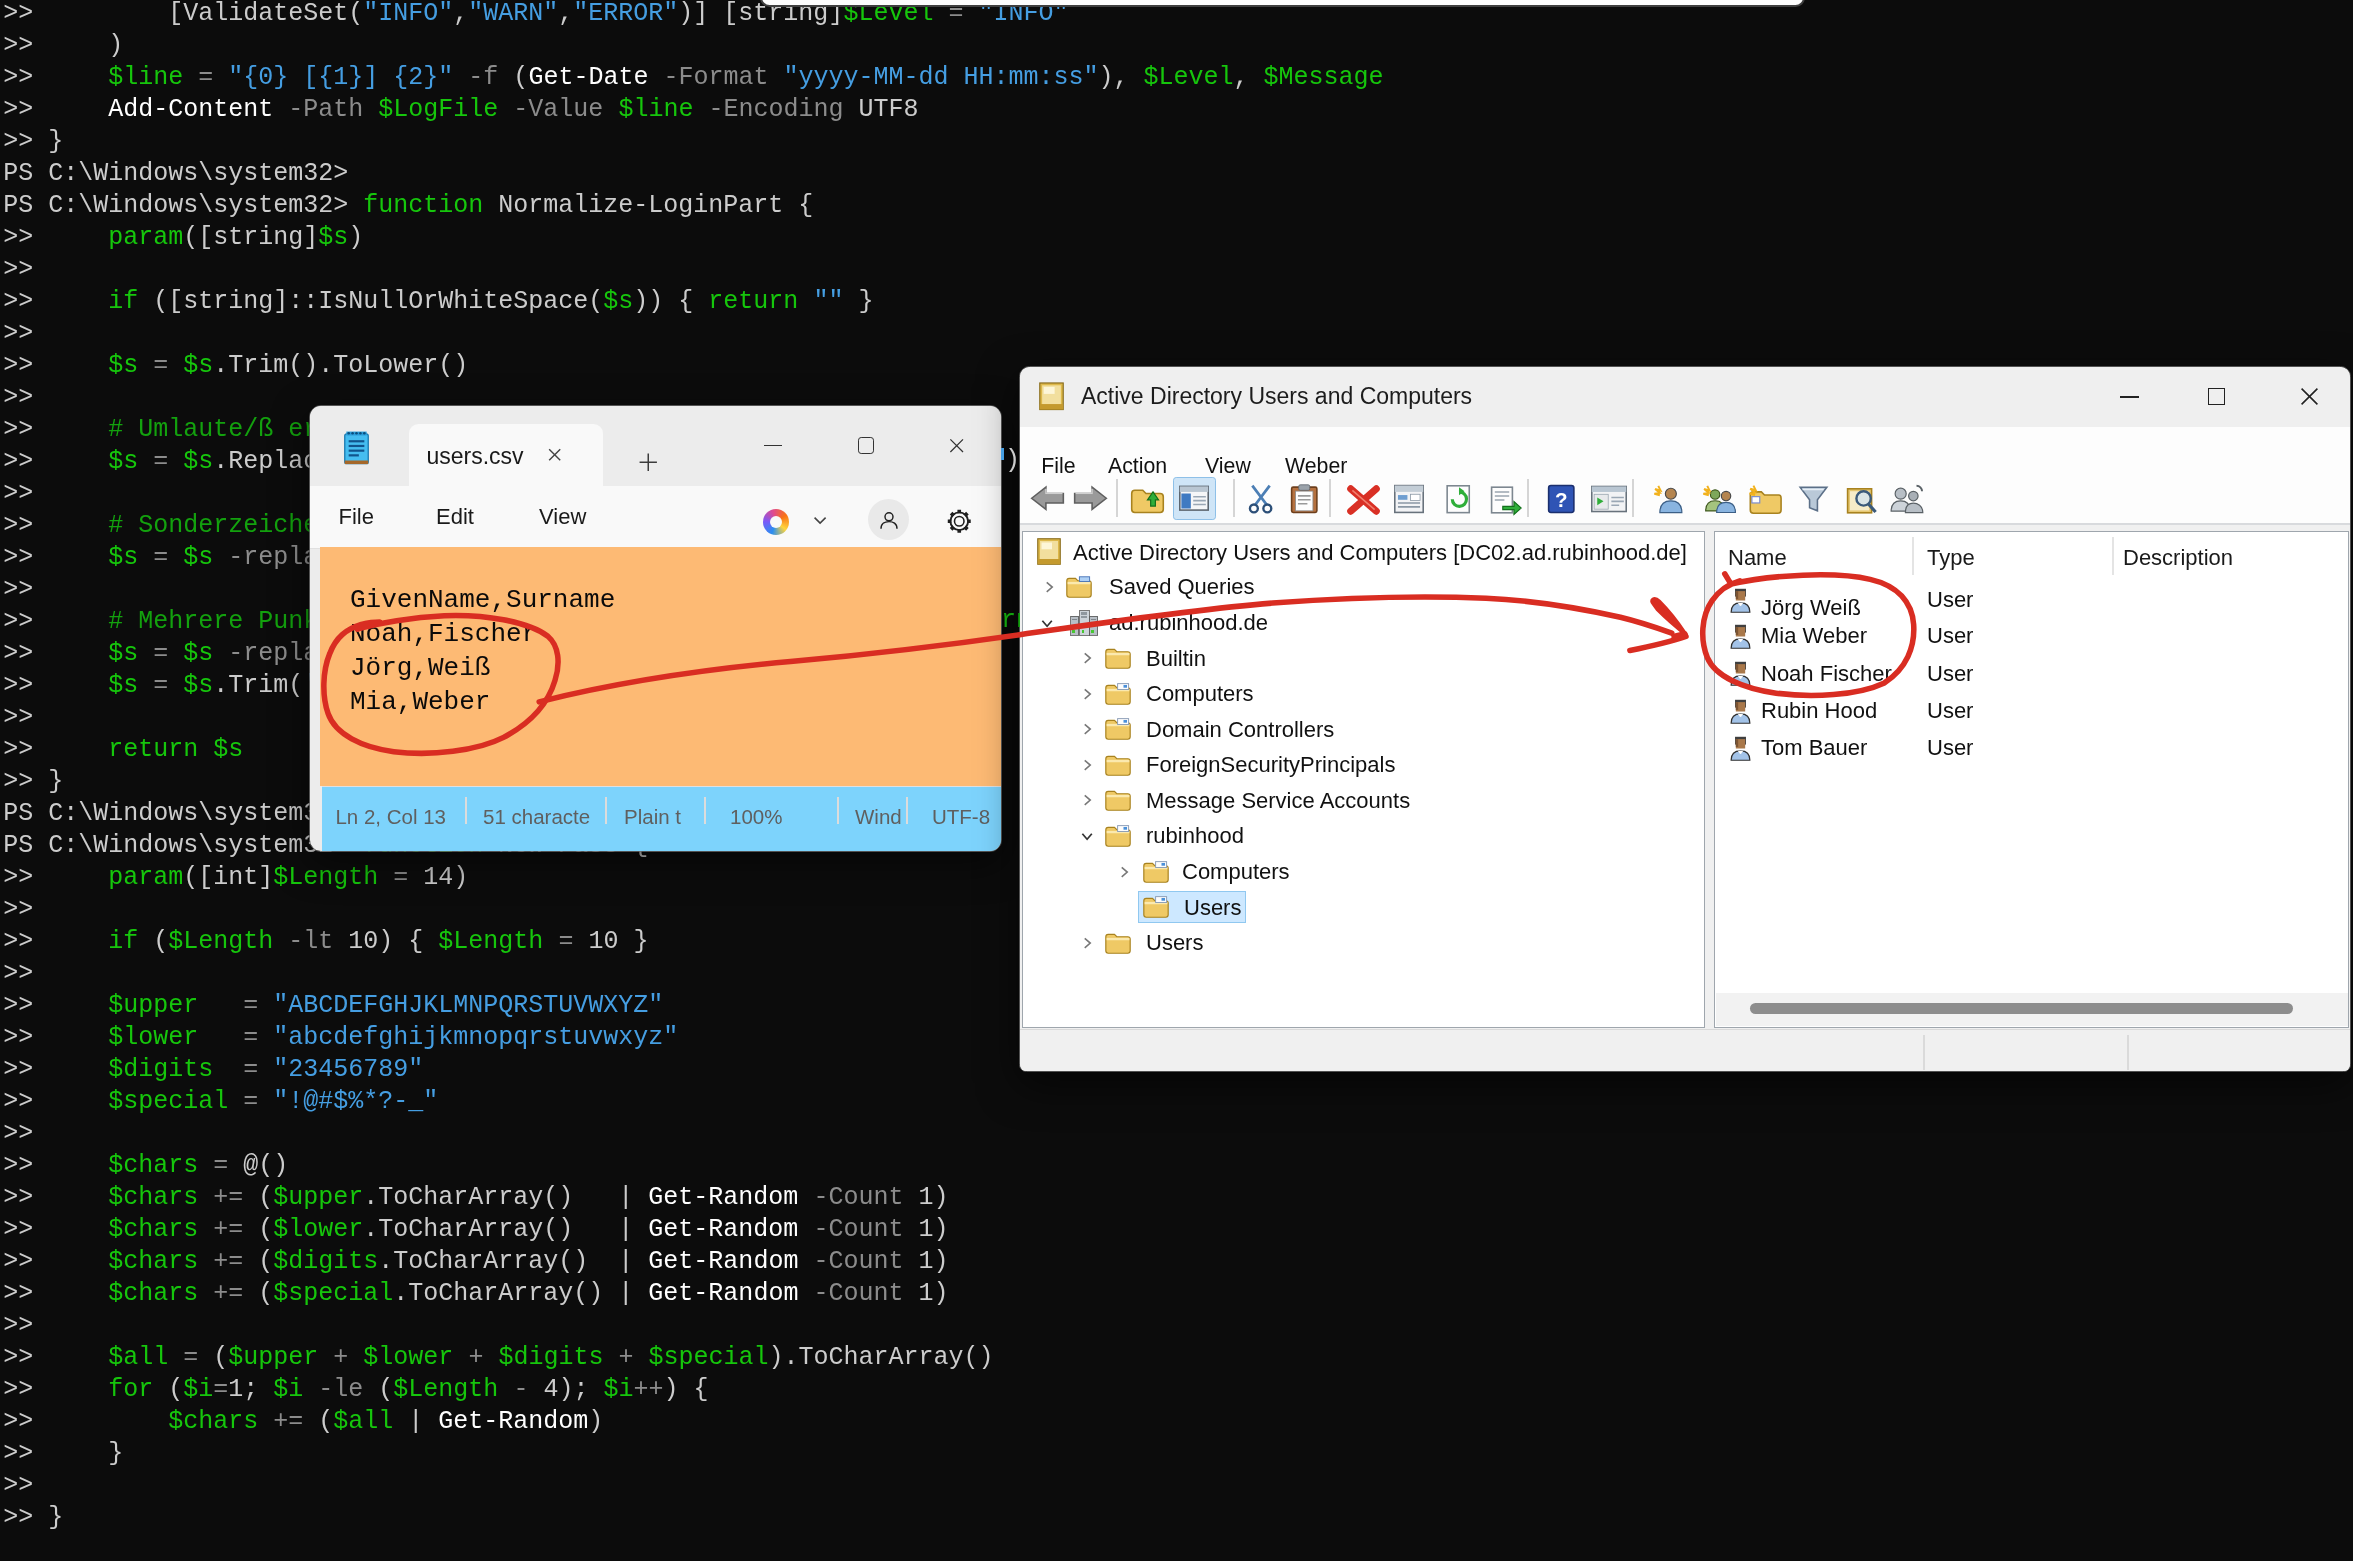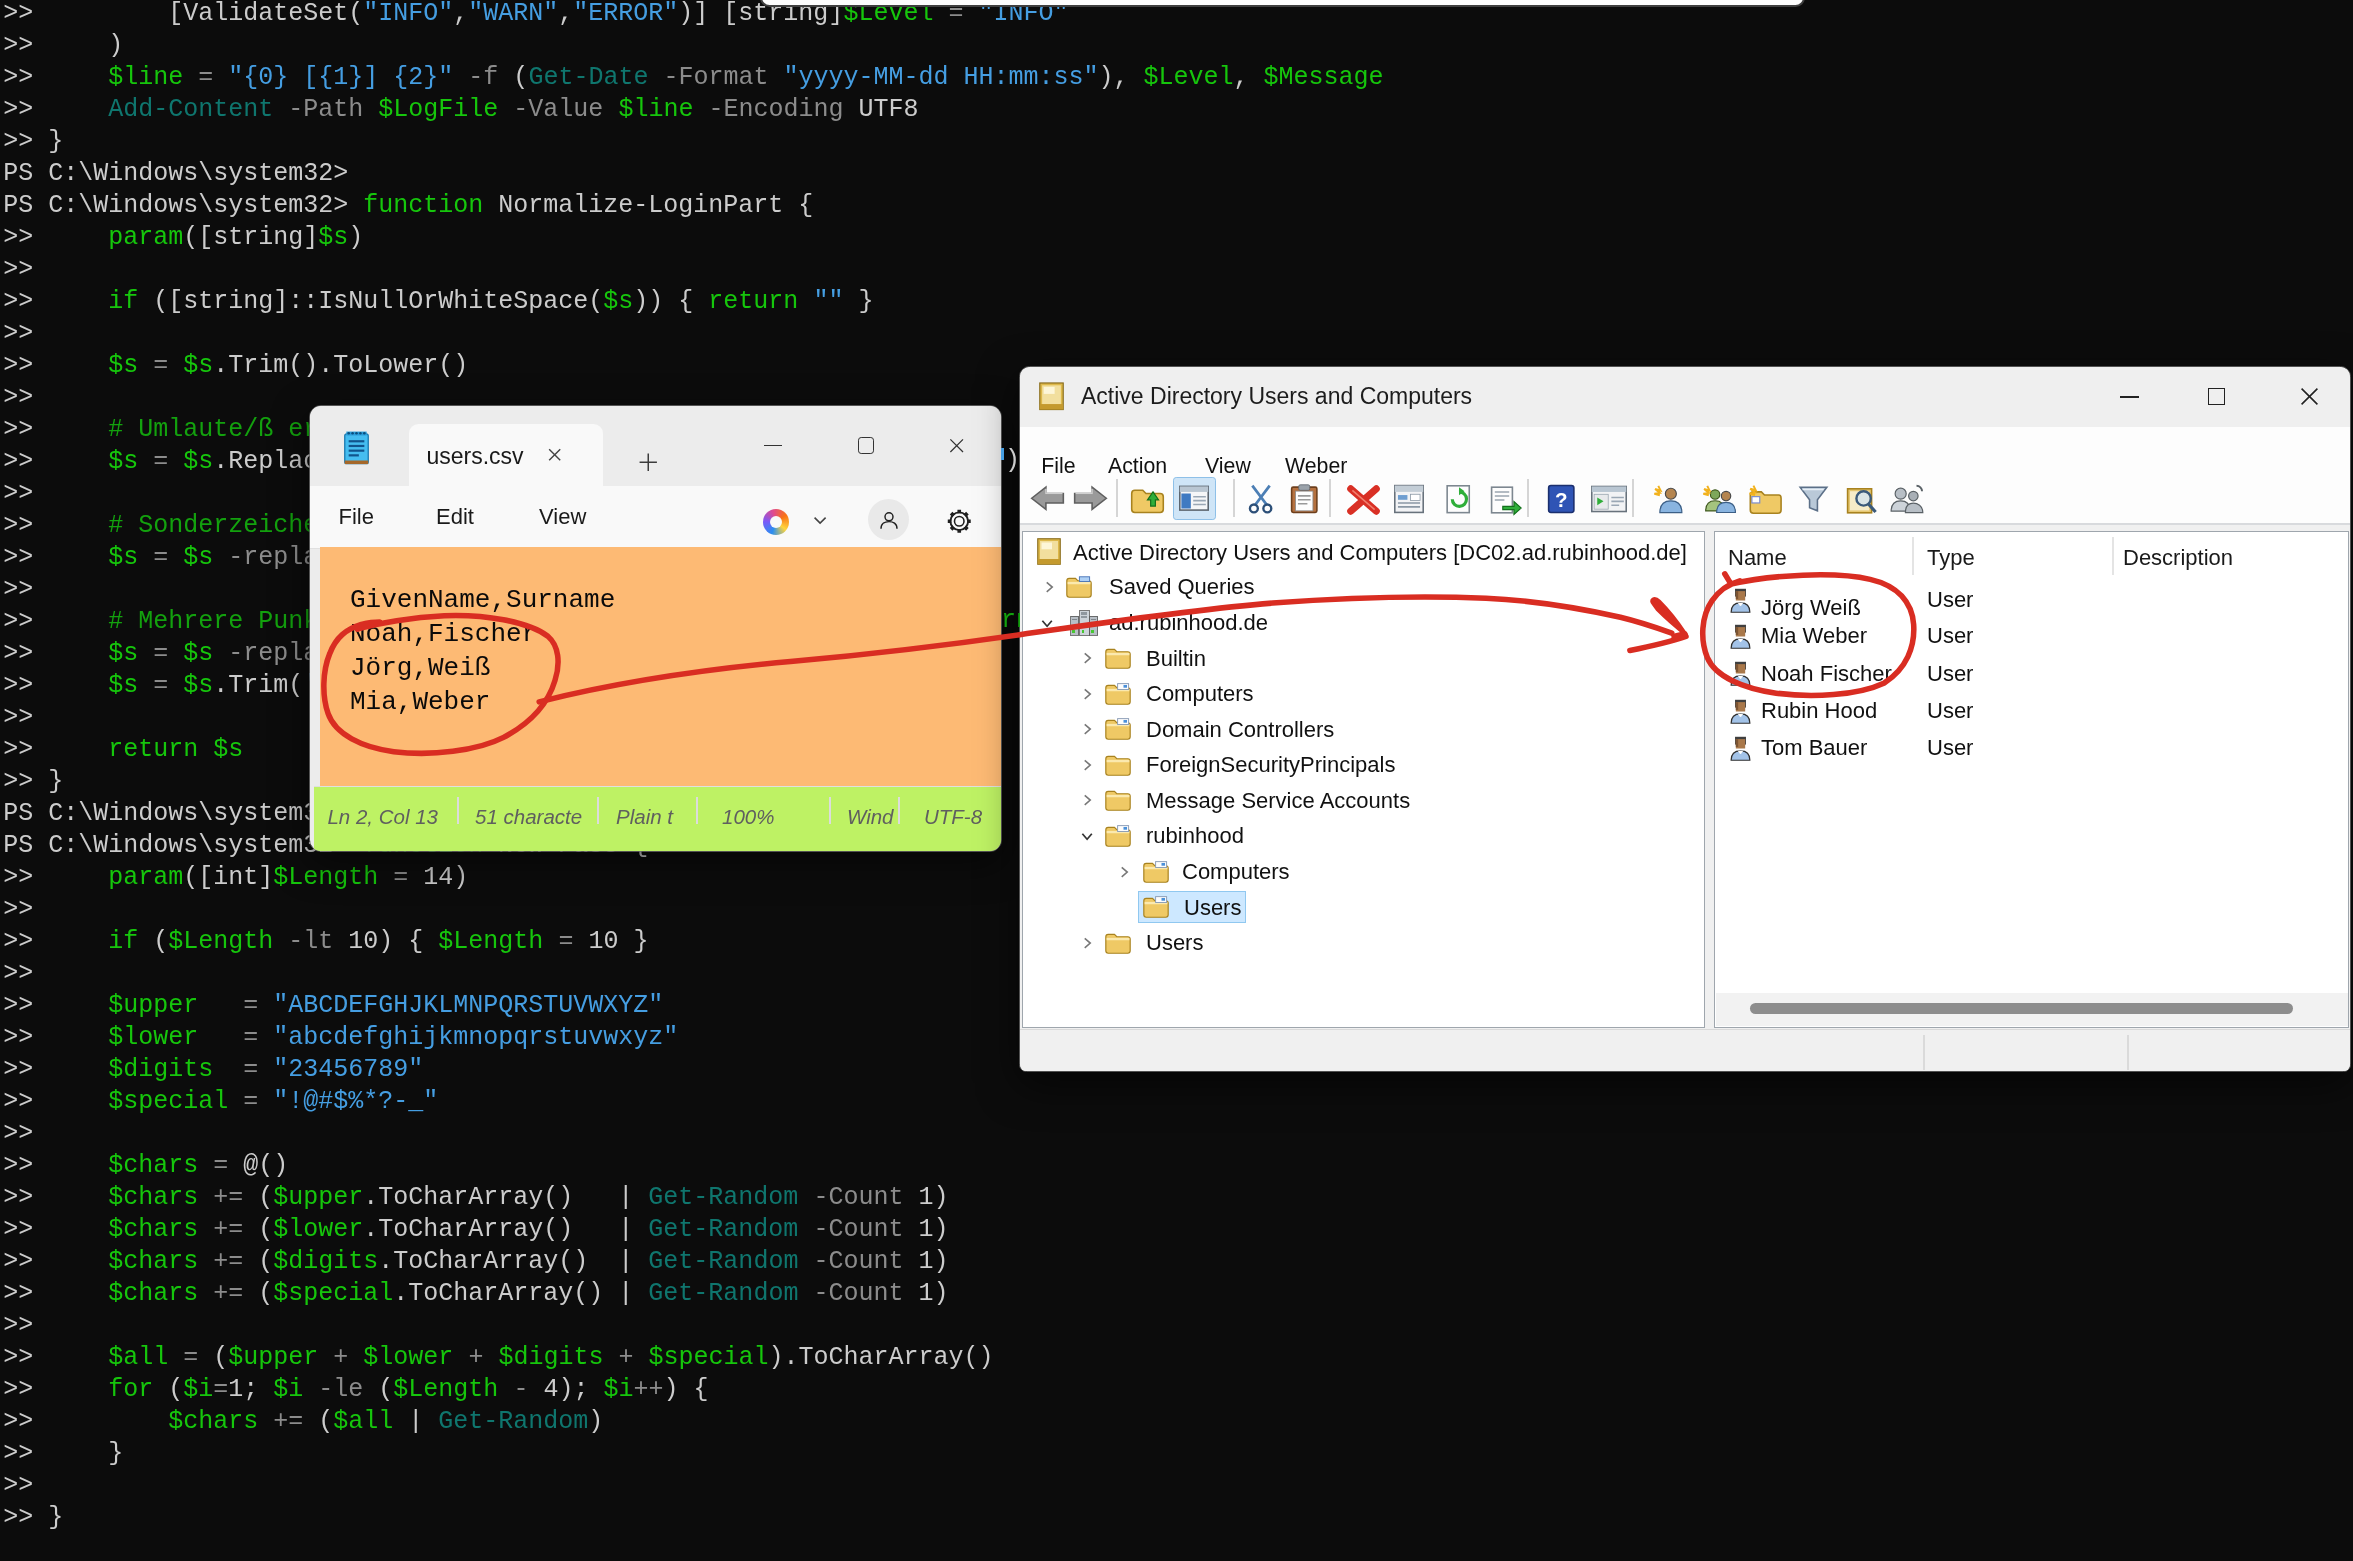--- a/index.html
+++ b/index.html
@@ -1,37 +1,37 @@
 <!DOCTYPE html>
 <html style="font-size:12.6px"><head>
 <meta charset="utf-8">
 <style>
   html,body{margin:0;padding:0;}
   body{width:2354px;height:1561px;background:#0c0c0c;overflow:hidden;position:relative;font-family:"Liberation Sans",sans-serif;}
   .term{position:absolute;left:3.2px;top:-1.6px;font-family:"Liberation Mono",monospace;font-size:25px;line-height:32px;color:#cccccc;}
   .term div{height:32px;white-space:pre;}
-  .b{color:#459ee2;} .g{color:#16c60c;} .c{color:#13a10e;} .y{color:#0f766e;} .d{color:#8c8c8c;}
+  .b{color:#459ee2;} .g{color:#16c60c;} .c{color:#13a10e;} .y{color:#ffffff;} .d{color:#8c8c8c;}
   .frag{position:absolute;font-family:"Liberation Mono",monospace;font-size:25px;line-height:32px;white-space:pre;}
 
   
   #np{position:absolute;left:310px;top:406px;width:691px;height:445px;border-radius:11px;background:#ececec;box-shadow:0 11px 36px rgba(0,0,0,.55);overflow:hidden;outline:0.8px solid rgba(110,110,110,.75);}
   #np-tab{position:absolute;left:0;top:0;width:100%;height:80px;background:#ececec;}
   #np-appicon{position:absolute;left:33px;top:24px;}
   #np-tabitem{position:absolute;left:99px;top:18px;width:194px;height:62px;background:#f9f9f9;border-radius:9.5px 9.5px 0 0;}
   #np-tabitem span{position:absolute;left:17.4px;top:19px;font-size:23px;color:#1a1a1a;}
   .npbtn{position:absolute;display:flex;align-items:center;justify-content:center;width:40px;height:27px;}
   #np-menu{position:absolute;left:0;top:80px;width:100%;height:62px;background:#f9f9f9;border-bottom:0.8px solid #e0e0e0;}
   #np-menu > span{position:absolute;top:18px;font-size:22px;color:#1a1a1a;}
   #np-copilot{position:absolute;left:453px;top:100px;width:26px;height:26px;border-radius:50%;background:radial-gradient(circle at 50% 52%, rgba(255,255,255,0) 0 4px, rgba(255,255,255,0) 4px), conic-gradient(from 200deg, #2a8ff0, #7a5af8, #e0498f, #f97316, #ffd43b, #2a8ff0);top:23px;left:453px;}
   #np-copilot::after{content:"";position:absolute;left:7.1px;top:7.1px;width:12px;height:12px;border-radius:50%;background:#f9f9f9;}
   #np-person{position:absolute;left:558px;top:13.4px;width:41px;height:41px;border-radius:50%;background:#e9e9e9;display:flex;align-items:center;justify-content:center;}
   #np-gear{position:absolute;left:635px;top:21.3px;}
   #np-body{position:absolute;left:10px;top:141px;width:100%;height:239px;background:#fdba74;}
   #np-text{position:absolute;left:30px;top:36px;font-family:"Liberation Mono",monospace;font-size:26px;line-height:34px;color:#0a0a0a;white-space:pre;}
-  #np-status{position:absolute;left:4px;top:380px;width:100%;height:65px;background:#bef264;border-top:0.8px solid #e0e0e0;font-style:italic;}
+  #np-status{position:absolute;left:12px;top:380px;width:100%;height:65px;background:#7dd3fc;border-top:0.8px solid #e0e0e0;}
   #np-status span{position:absolute;top:18px;font-size:20.5px;color:#5f5f5f;white-space:nowrap;}
   #np-status i{position:absolute;top:9.5px;width:1.6px;height:27px;background:#dcdcdc;}
 
   
   #ad{position:absolute;left:1020px;top:367px;width:1330px;height:704px;border-radius:9.5px 9.5px 6.3px 6.3px;background:#f0f0f0;box-shadow:0 12.6px 40px rgba(0,0,0,.6);overflow:hidden;outline:0.8px solid rgba(90,90,90,.9);}
   #ad-title{position:absolute;left:0;top:0;width:100%;height:60px;background:#efefef;}
   #ad-title .t{position:absolute;left:61px;top:16px;font-size:23px;color:#1c1c1c;}
   #ad-menu{position:absolute;left:0;top:60px;width:100%;height:47px;background:#fdfdfd;}
   #ad-menu span{position:absolute;top:27px;font-size:21.3px;color:#111;}
   #ad-tools{position:absolute;left:0;top:107px;width:100%;height:49px;background:#fdfdfd;border-bottom:2.4px solid #d8dadd;}

